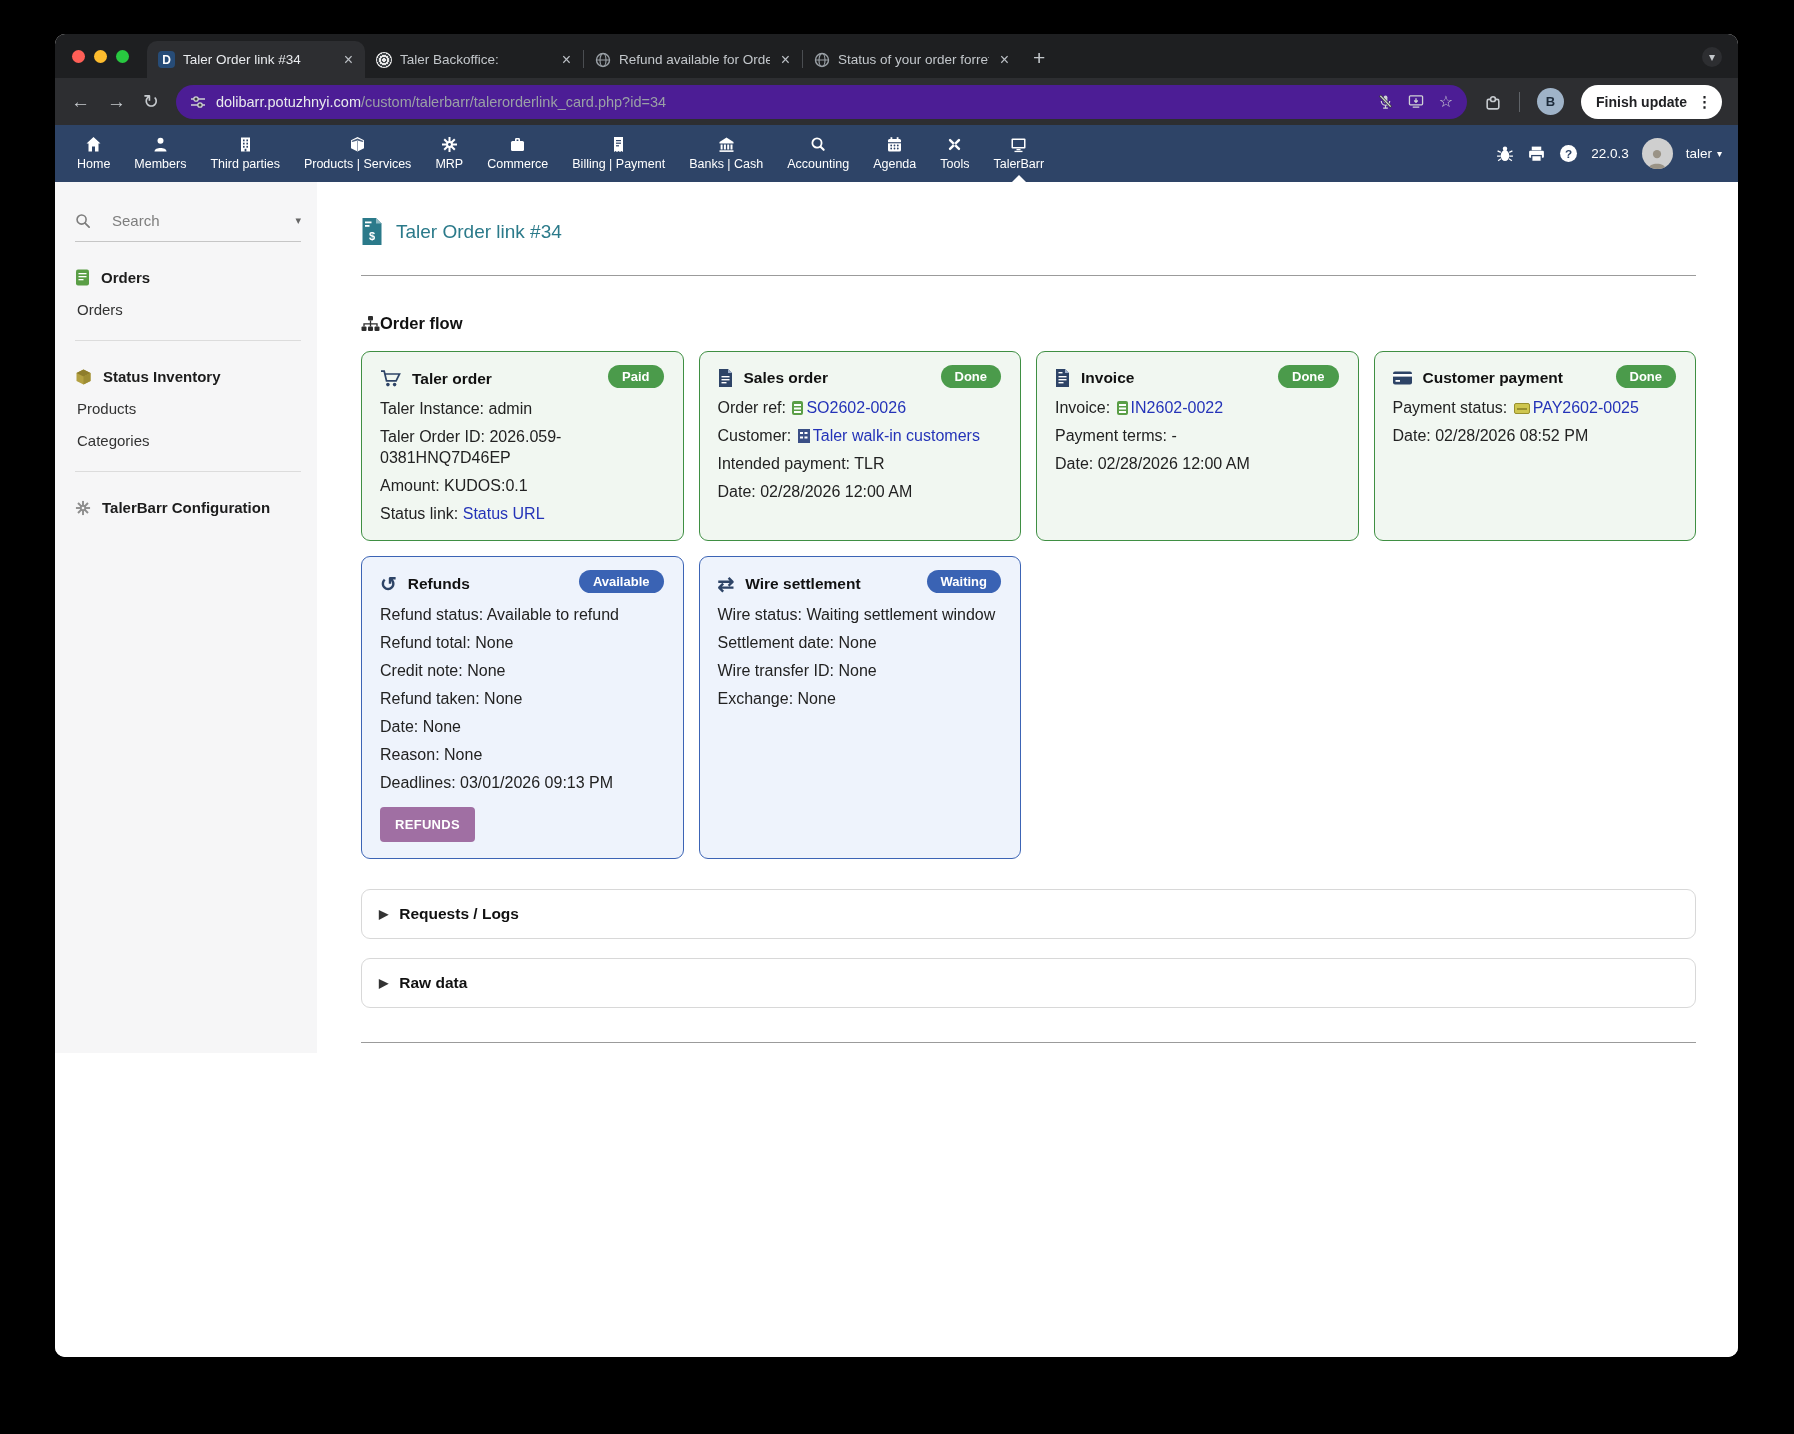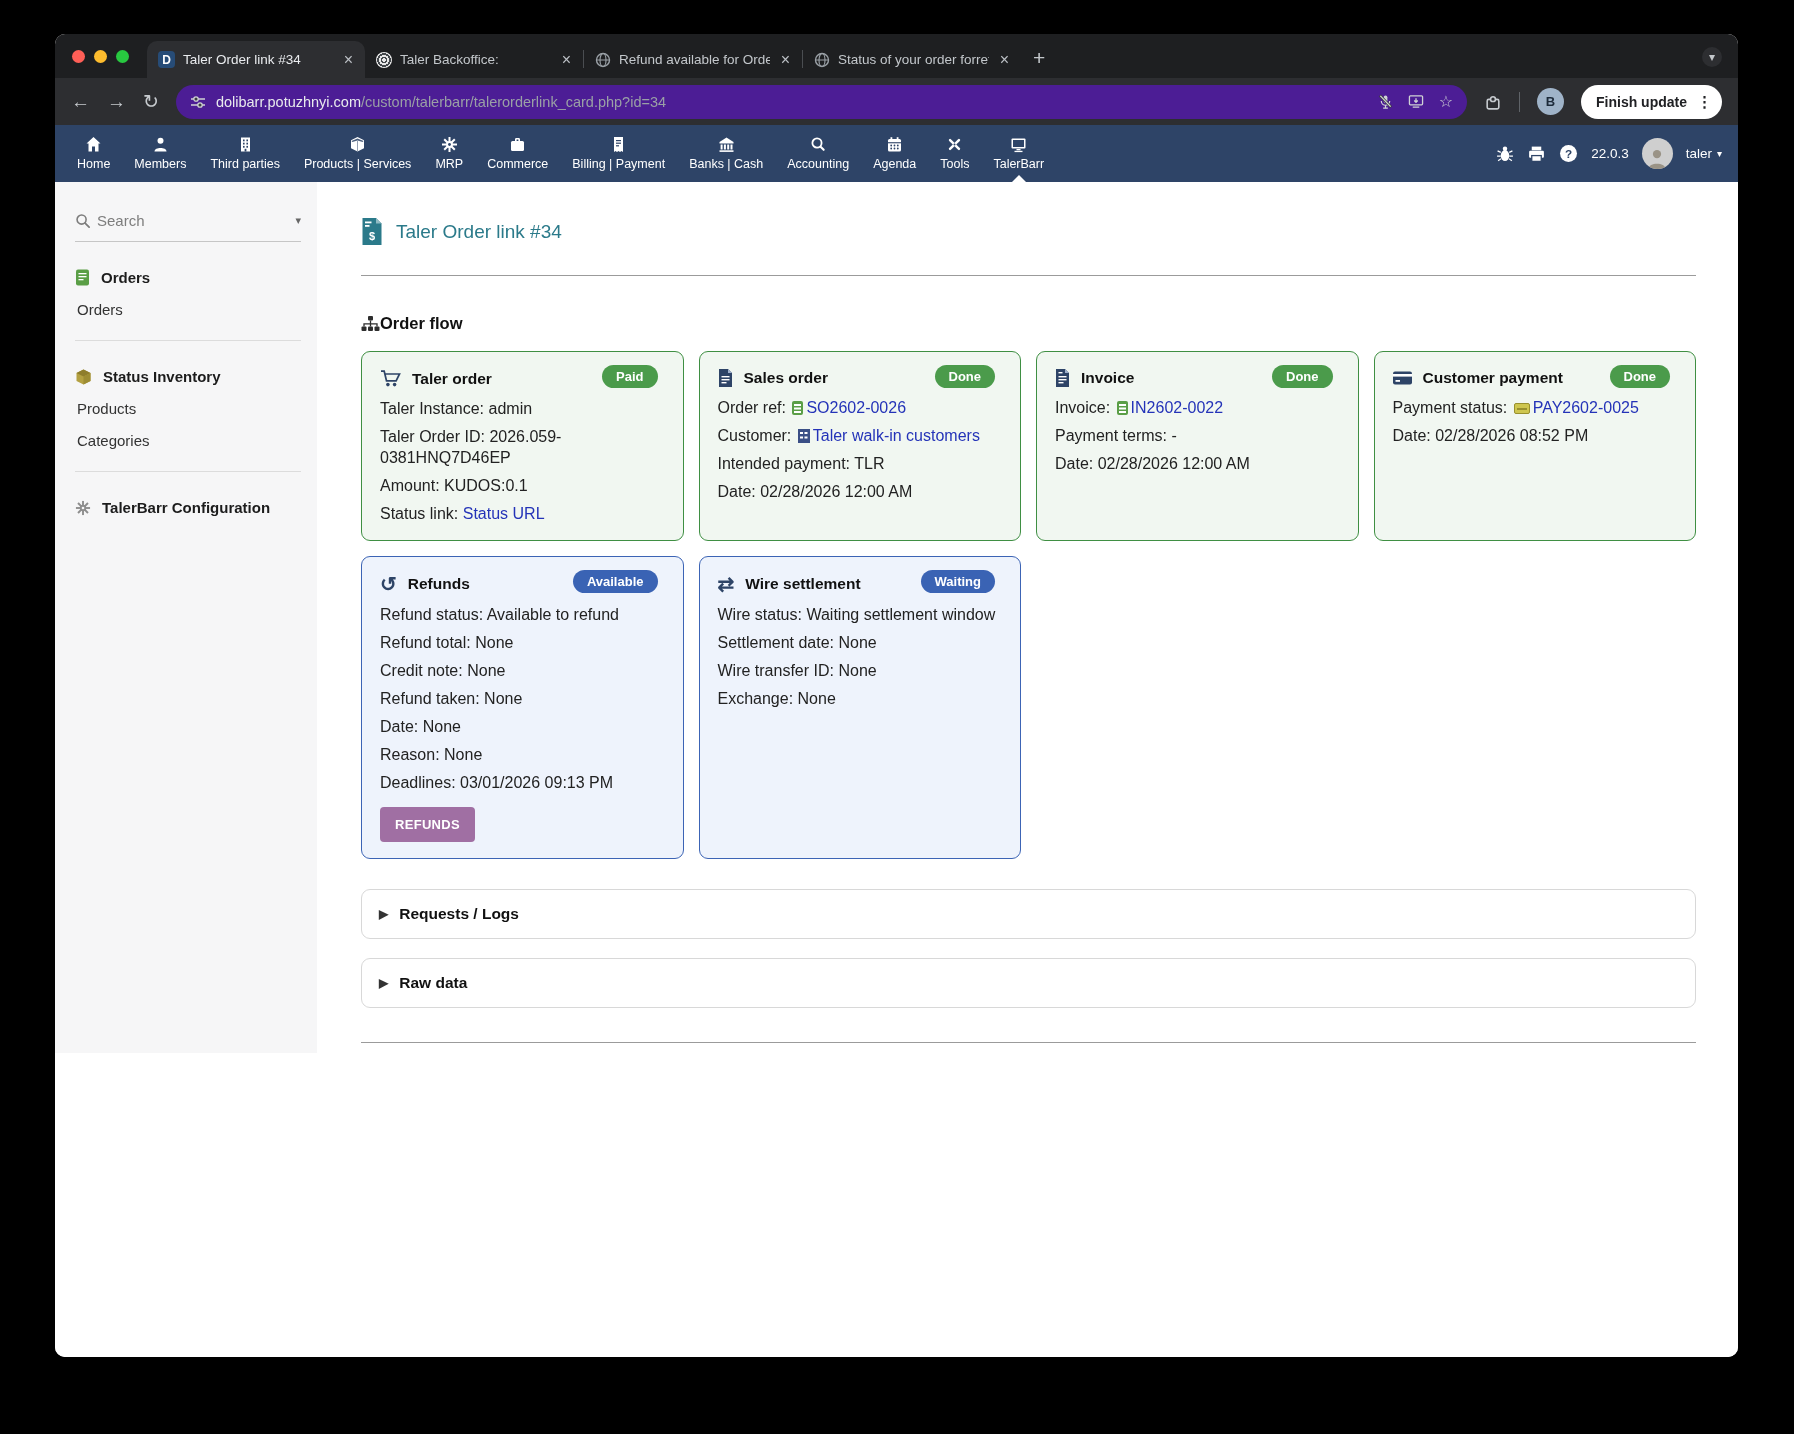--- a/index.html
+++ b/index.html
@@ -67,21 +67,21 @@
                padding-right:6px; font-size:13.5px; }
   .nav-avatar { width:31px; height:31px; border-radius:50%; background:#cfcfcf; overflow:hidden;
                 display:flex; align-items:flex-end; justify-content:center; }
   .nav-user { display:flex; align-items:center; gap:5px; }
 
   
   .content { flex:1; display:flex; background:#fff; overflow:hidden; }
 
   .sidebar { width:262px; flex:0 0 auto; background:#f6f6f7; height:871px;
              padding:30px 16px 0 20px; }
-  .search-row { display:flex; align-items:center; gap:6px; color:#7d7d7d;
+  .search-row { display:flex; align-items:center; gap:21px; color:#7d7d7d;
                 font-size:15px; padding-bottom:12px; border-bottom:1px solid #c6c6c6; }
   .search-caret { margin-left:auto; color:#666; font-size:11px; }
   .side-head { display:flex; align-items:center; gap:11px; font-weight:bold;
                font-size:15px; color:#1c1c1c; margin-top:27px; }
   .side-link { font-size:15px; color:#333; margin-top:15px; padding-left:2px; }
   .side-divider { border-top:1px solid #dcdcdc; margin-top:22px; }
 
   .main { flex:1; padding:36px 42px 0 44px; }
   .page-head { display:flex; align-items:center; gap:13px; }
   .page-title { color:#2b7a8a; font-size:19px; }
@@ -89,21 +89,21 @@
   .flow-head { margin-top:38px; display:flex; align-items:center; gap:0;
                font-weight:bold; font-size:16.5px; color:#111; }
 
   .grid { margin-top:18px; display:grid; grid-template-columns:1fr 1fr 1fr 1fr; gap:15px; }
   .card { position:relative; border-radius:9px; padding:13px 18px 16px; }
   .card.green { background:#f1f7f1; border:1px solid #3f8f43; }
   .card.blue  { background:#eef3fc; border:1px solid #3c64b5; }
   .card-head { display:flex; align-items:center; gap:11px; font-weight:bold;
                font-size:15.5px; color:#111; margin:4px 0 10px; }
   .glyph-ico { color:#2e4467; font-size:20px; font-weight:bold; line-height:1; }
-  .badge { position:absolute; top:13px; right:25px; color:#fff; font-weight:bold;
+  .badge { position:absolute; top:13px; right:19px; color:#fff; font-weight:bold;
            font-size:13px; padding:4px 14px; border-radius:14px; }
   .badge.green { background:#4b9b4b; } .badge.blue { background:#3a63b4; }
   .field { font-size:16px; color:#222; margin-top:7px; line-height:21px; }
   .link { color:#2433b8; text-decoration:none; }
   .refunds-btn { display:inline-block; margin-top:14px; background:#a06fa3; color:#fff;
                  font-weight:bold; font-size:13px; letter-spacing:.3px;
                  padding:10px 15px; border-radius:4px; border:none; }
 
   
   .ico-doc { display:inline-block; width:11px; height:14px; background:#5a9e46;

